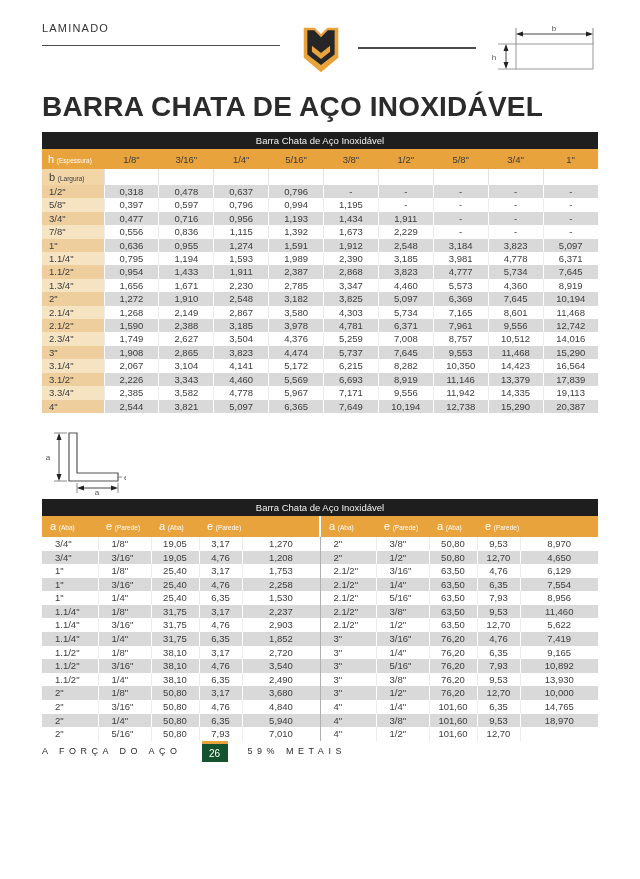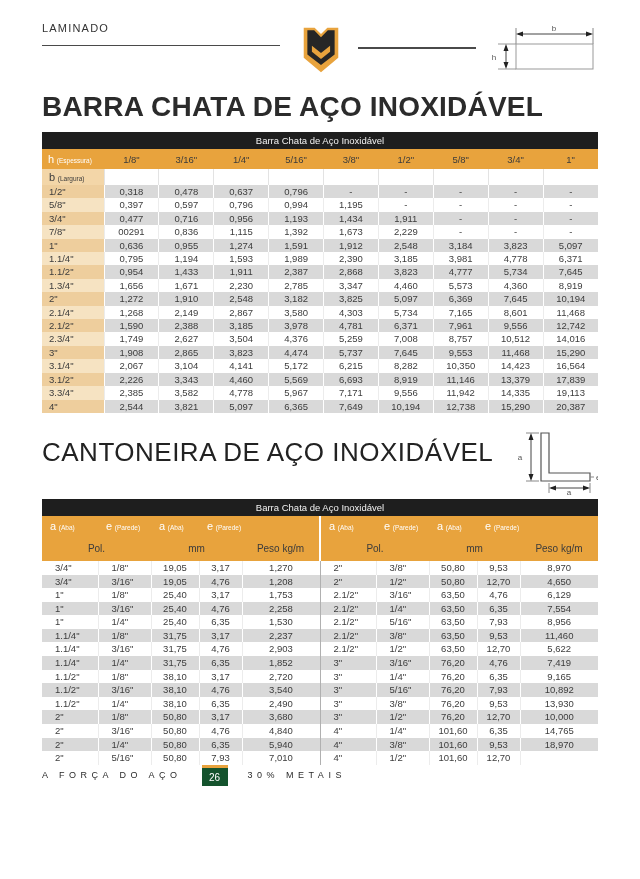--- a/index.html
+++ b/index.html
@@ -172,21 +172,21 @@
           <td>0,956</td>
           <td>1,193</td>
           <td>1,434</td>
           <td>1,911</td>
           <td>-</td>
           <td>-</td>
           <td>-</td>
         </tr>
         <tr>
           <td class="rowlabel">7/8"</td>
-          <td>00291</td>
+          <td>0,556</td>
           <td>0,836</td>
           <td>1,115</td>
           <td>1,392</td>
           <td>1,673</td>
           <td>2,229</td>
           <td>-</td>
           <td>-</td>
           <td>-</td>
         </tr>
         <tr class="stripe">
@@ -342,21 +342,20 @@
           <td>7,649</td>
           <td>10,194</td>
           <td>12,738</td>
           <td>15,290</td>
           <td>20,387</td>
         </tr>
       </tbody>
   </table>
 
   <div class="section2-head">
-    <h2>CANTONEIRA DE AÇO INOXIDÁVEL</h2>
     <div>
       <svg width="84" height="66" viewBox="0 0 84 66">
         <polygon points="27,4 35,4 35,44 76,44 76,52 27,52" fill="#fff" stroke="#555" stroke-width="1.2"></polygon>
         <line x1="12" y1="4" x2="25" y2="4" stroke="#888" stroke-width="1"></line>
         <line x1="12" y1="52" x2="25" y2="52" stroke="#888" stroke-width="1"></line>
         <line x1="17" y1="6" x2="17" y2="50" stroke="#444" stroke-width="1"></line>
         <polygon points="17,4 14.5,11 19.5,11" fill="#222"></polygon>
         <polygon points="17,52 14.5,45 19.5,45" fill="#222"></polygon>
         <text x="6" y="31" font-size="8" fill="#555" text-anchor="middle">a</text>
         <line x1="35" y1="54" x2="35" y2="64" stroke="#888" stroke-width="1"></line>
@@ -391,28 +390,20 @@
         <td><span class="big">e</span> <span class="sub">(Parede)</span></td>
         <td><span class="big">a</span> <span class="sub">(Aba)</span></td>
         <td><span class="big">e</span> <span class="sub">(Parede)</span></td>
         <td></td>
         <td class="halfsplit"><span class="big">a</span> <span class="sub">(Aba)</span></td>
         <td><span class="big">e</span> <span class="sub">(Parede)</span></td>
         <td><span class="big">a</span> <span class="sub">(Aba)</span></td>
         <td><span class="big">e</span> <span class="sub">(Parede)</span></td>
         <td></td>
       </tr>
-      <tr class="hrow2">
-        <td colspan="2">Pol.</td>
-        <td colspan="2">mm</td>
-        <td>Peso kg/m</td>
-        <td colspan="2" class="halfsplit">Pol.</td>
-        <td colspan="2">mm</td>
-        <td>Peso kg/m</td>
-      </tr>
     </thead>
     <tbody id="angle-body">
         <tr>
           <td class="al">3/4"</td>
           <td class="al">1/8"</td>
           <td>19,05</td>
           <td>3,17</td>
           <td>1,270</td>
           <td class="divide al">2"</td>
           <td class="al">3/8"</td>
@@ -587,16 +578,16 @@
           <td>101,60</td>
           <td>12,70</td>
           <td></td>
         </tr>
       </tbody>
   </table>
 
   <div class="footer">
     <span class="ftxt">A FORÇA DO AÇO</span>
     <span class="pagebox">26</span>
-    <span class="ftxt">30% METAIS</span>
+    <span class="ftxt">59% METAIS</span>
   </div>
 
 </div>
 
 </body></html>

